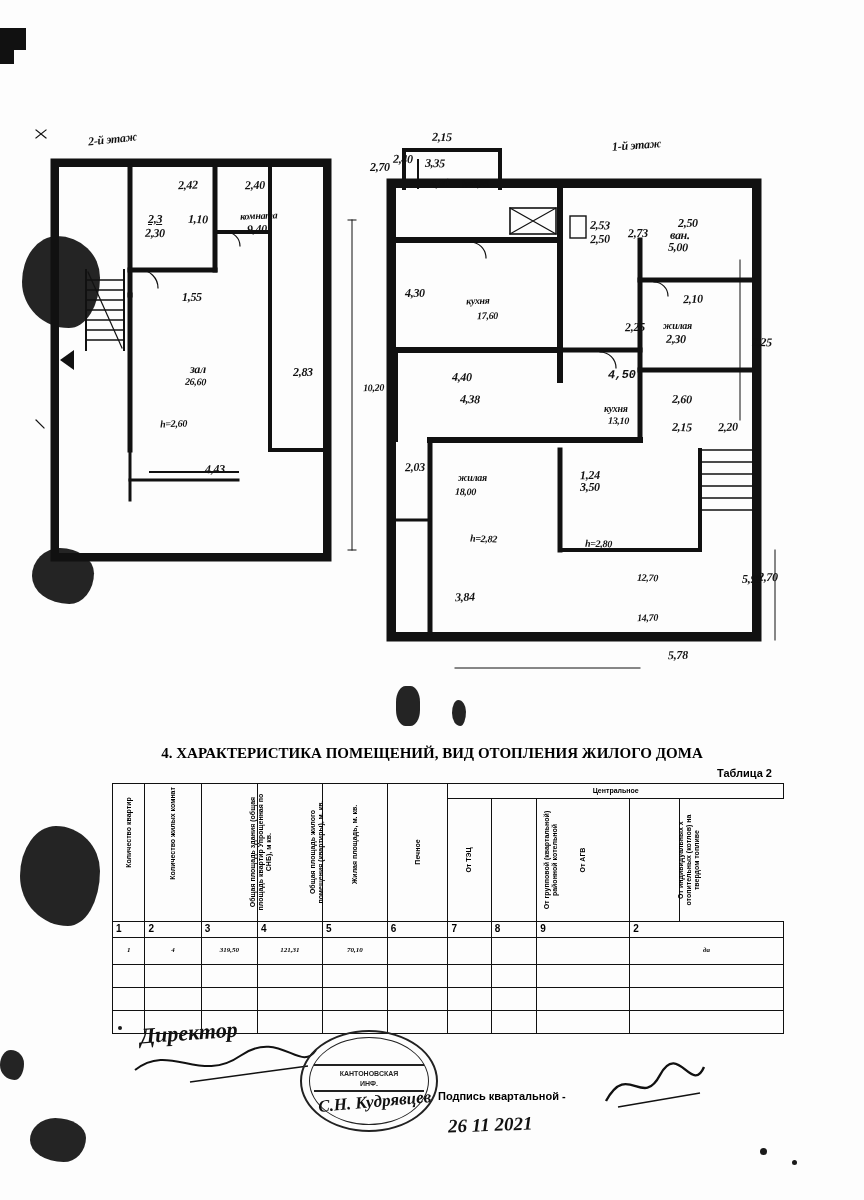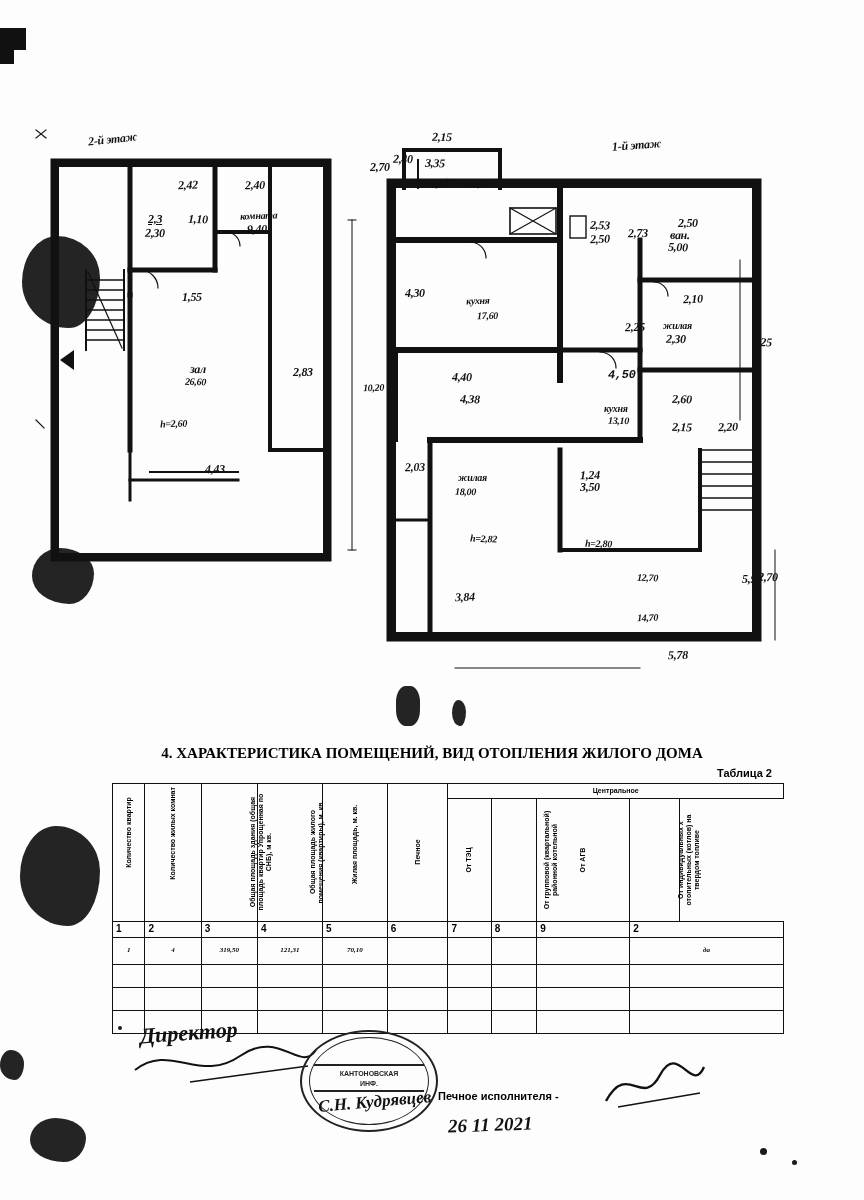--- a/index.html
+++ b/index.html
@@ -454,21 +454,21 @@
     </tr>
   </tbody>
     </table>
 
   <div class="sign" style="left:140px;top:1020px;font-size:22px;transform:rotate(-4deg);">Директор</div>
   <svg style="position:absolute;left:130px;top:1040px;" width="190" height="46">
     <path d="M5 30 C40 2, 70 44, 110 16 S170 34, 186 10" stroke="#111" stroke-width="2" fill="none"></path>
     <path d="M60 42 L178 26" stroke="#111" stroke-width="1.4" fill="none"></path>
   </svg>
 
-  <div class="sig-label" style="left:438px;top:1090px;">Печное исполнителя -</div>
+  <div class="sig-label" style="left:438px;top:1090px;">Подпись квартальной -</div>
   <svg style="position:absolute;left:600px;top:1055px;" width="110" height="60">
     <path d="M6 46 C28 6, 42 54, 60 20 S92 40, 104 12" stroke="#111" stroke-width="2.4" fill="none"></path>
     <path d="M18 52 L100 38" stroke="#111" stroke-width="1.3" fill="none"></path>
   </svg>
 
   <div class="sign" style="left:448px;top:1114px;font-size:19px;transform:rotate(-2deg);">26 11 2021</div>
 
   <div class="stamp">
     <div class="ring"></div>
     <div class="ring2"></div>

